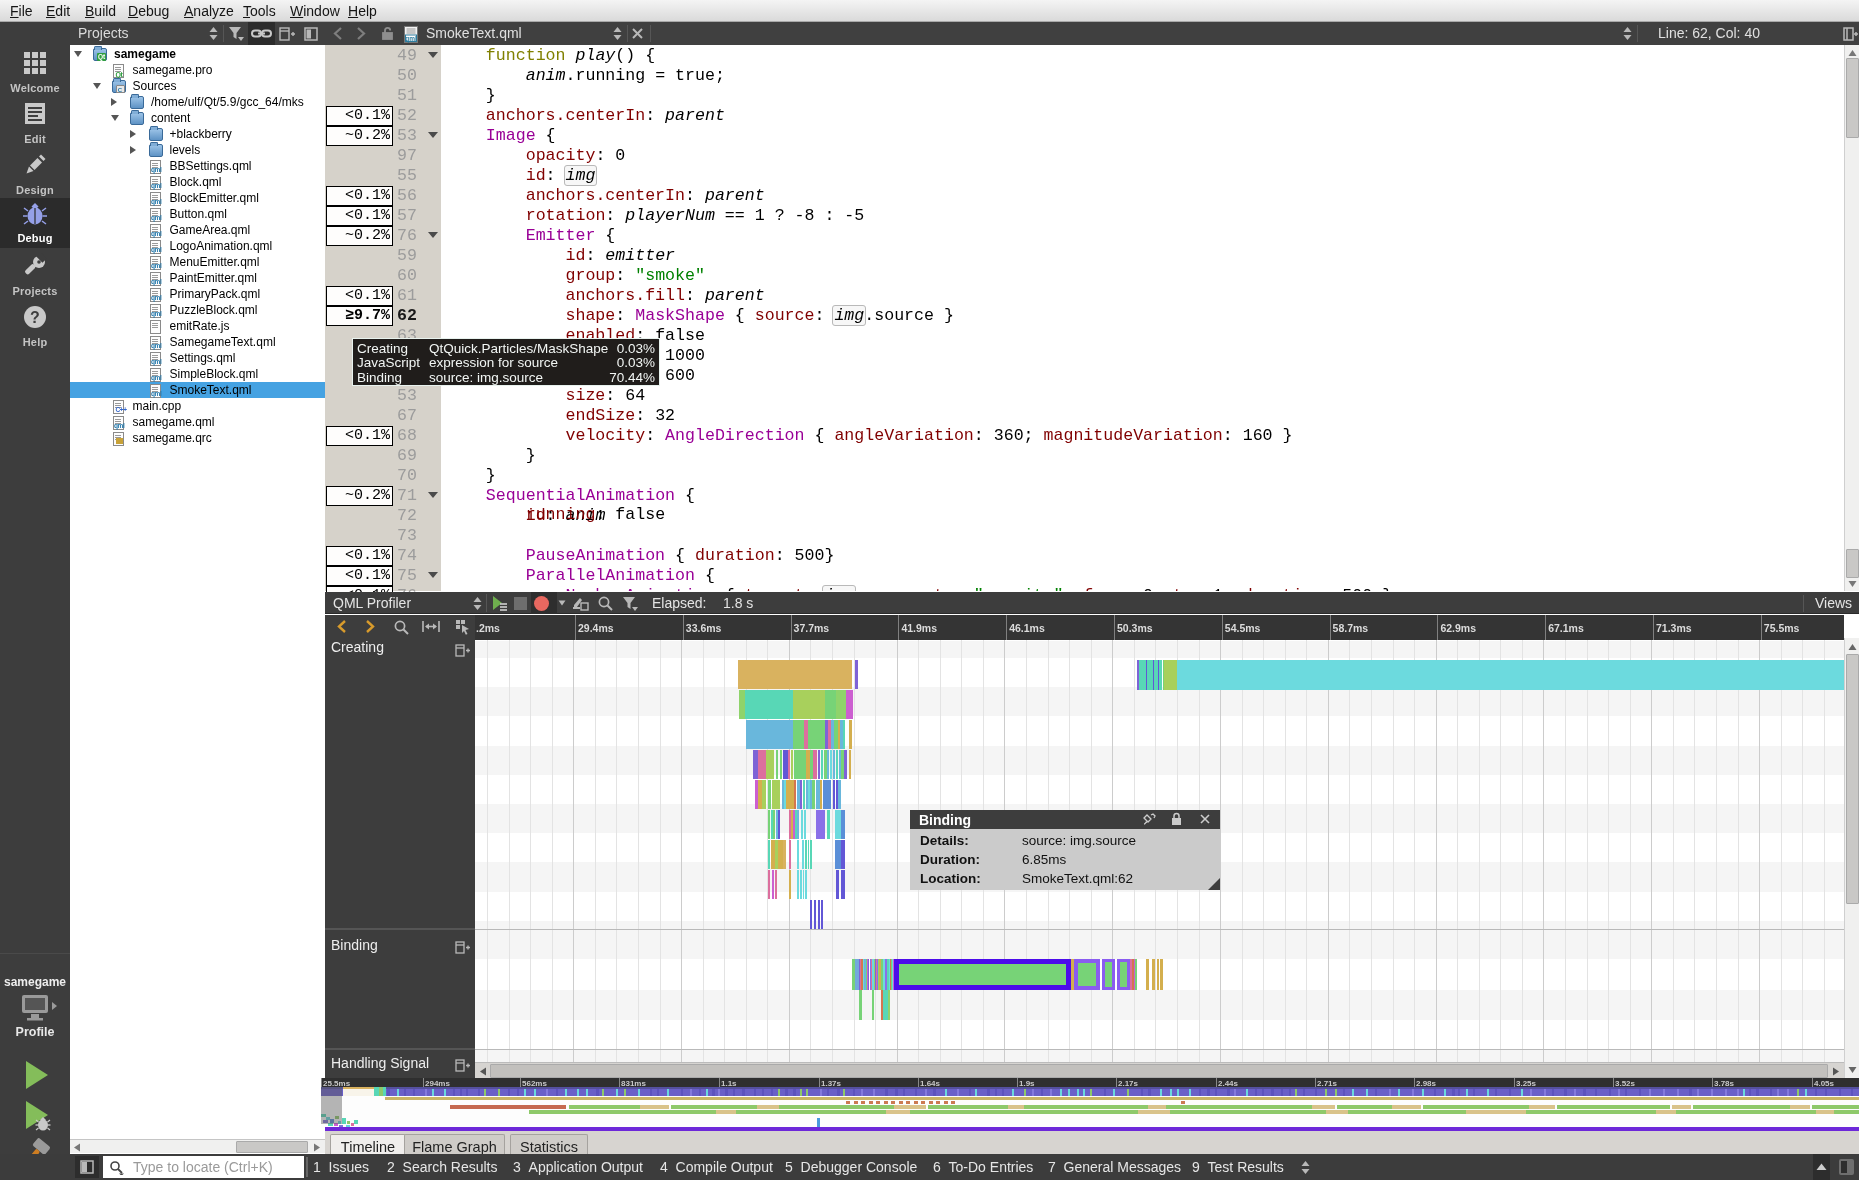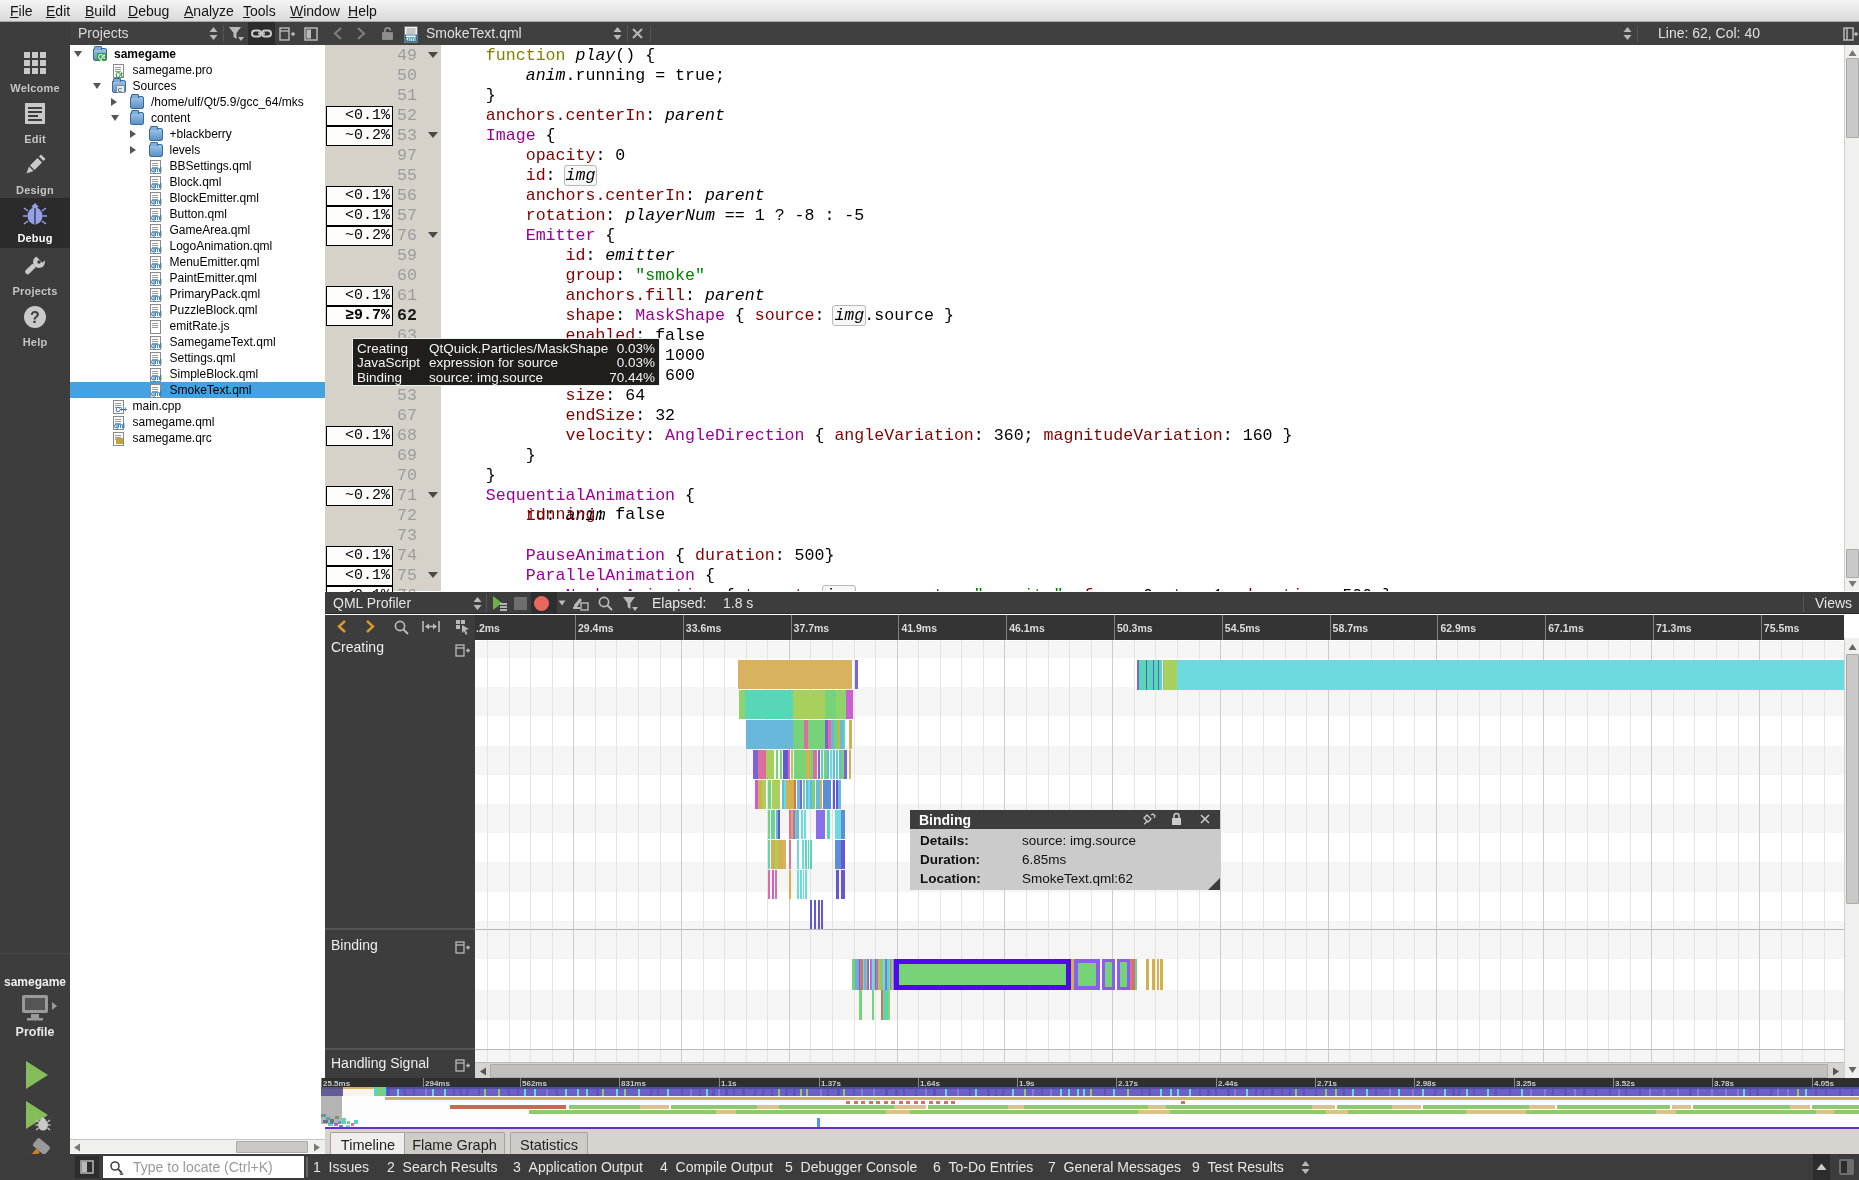--- a/index.html
+++ b/index.html
@@ -62,21 +62,21 @@
 #edtooltip{left:352px;top:338px;width:308px;height:48px;background:#201d1b;border:1.5px solid #e8f2ee;color:#f2f6f4;font-size:13.5px}
 #bindpopup{left:910px;top:810px;width:310px;height:80px;font-size:13.5px}
 #bindpopup .tit{position:absolute;left:0;top:0;width:310px;height:19px;background:#3d3d3d;color:#fff}
 #bindpopup .bod{position:absolute;left:0;top:19px;width:310px;height:61px;background:#cbcbcb;color:#111}
 
 #ovruler{left:321px;top:1078px;width:1538px;height:9px;background:#2f2f2f;overflow:hidden}
 #ovband{left:321px;top:1087px;width:1538px;height:9px;background:#6a60c8;overflow:hidden}
 #ovrows{left:321px;top:1096px;width:1538px;height:32px;background:#fdfdfd;overflow:hidden}
 .ovlab{position:absolute;top:0.5px;color:#c9c9c9;font-size:8px;font-weight:bold}
 
-#tabsbar{left:325px;top:1127px;width:1534px;height:27px;background:#d7d4d0;border-top:2px solid #6d28d9}
+#tabsbar{left:325px;top:1127px;width:1534px;height:27px;background:#d7d4d0;border-top:4px solid #6d28d9}
 .btab{position:absolute;top:3px;height:24px;background:#cfccc8;border:1px solid #a5a29e;border-bottom:none;border-radius:2px 2px 0 0;font-size:14.5px;color:#222;text-align:center}
 .btab.act{background:#f0eeec;font-weight:normal}
 
 #statusbar{left:0px;top:1154px;width:1859px;height:26px;background:#3c3c3c;color:#e6e6e6;font-size:14px}
 .sbitem{position:absolute;top:5px;white-space:nowrap}
 </style></head>
 <body>
 <div id="root">
 <div id="menubar" class="abs">
       <span class="mi" style="left:10px"><u>F</u>ile</span>

